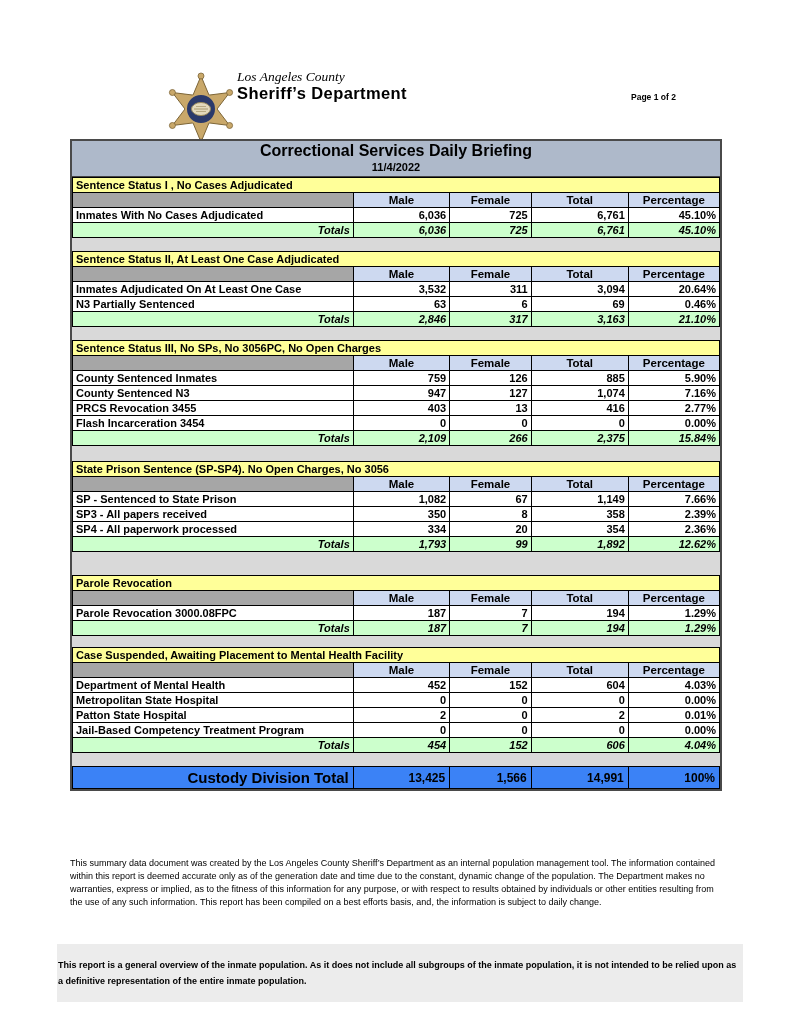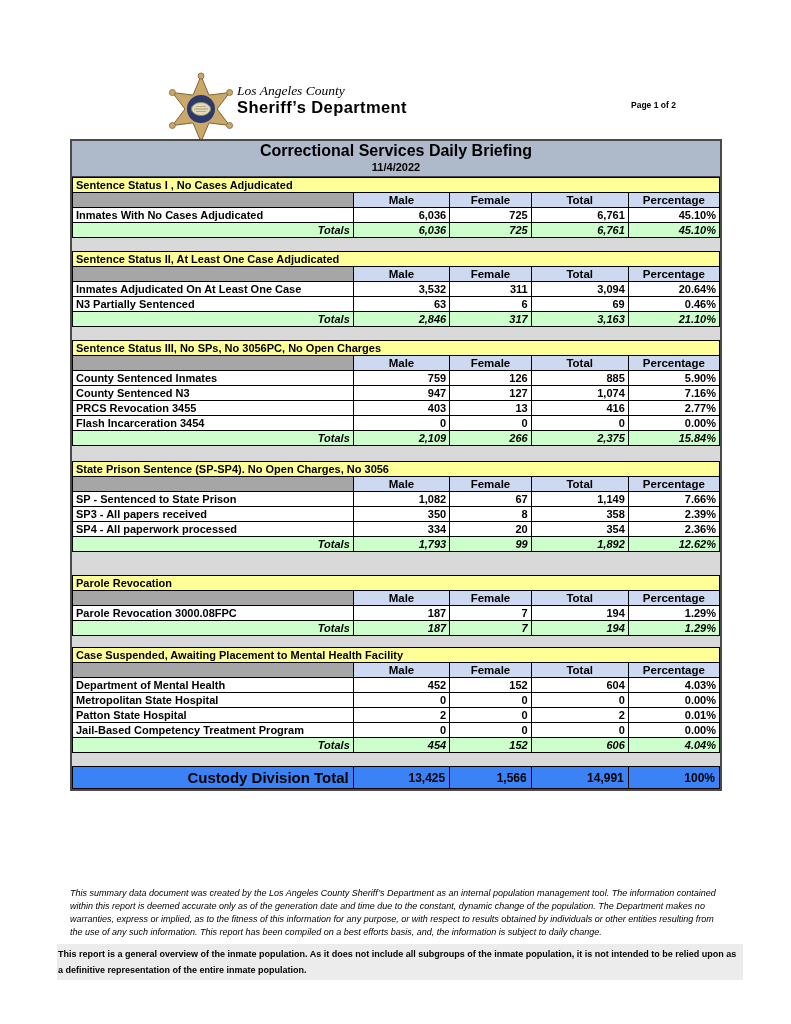--- a/index.html
+++ b/index.html
@@ -2,24 +2,24 @@
 <html><head>
 <meta charset="utf-8">
 <style>
   html,body{margin:0;padding:0;}
   body{
     width:791px;height:1024px;position:relative;background:#ffffff;
     font-family:"Liberation Sans", sans-serif;color:#000;overflow:hidden;
   }
   
   .hdr-badge{position:absolute;left:166px;top:72px;width:70px;height:74px;}
-  .hdr-text{position:absolute;left:237px;top:84px;line-height:1.05;}
+  .hdr-text{position:absolute;left:237px;top:70px;line-height:1.05;}
   .hdr-county{font-family:"Liberation Serif", serif;font-style:italic;font-size:13.5px;}
   .hdr-dept{font-size:16.5px;font-weight:bold;letter-spacing:.4px;margin-top:1px;}
-  .page-label{position:absolute;left:631px;top:100px;font-size:8.5px;font-weight:bold;}
+  .page-label{position:absolute;left:631px;top:92px;font-size:8.5px;font-weight:bold;}
   
   .report{
     position:absolute;left:70px;top:139px;width:652px;box-sizing:border-box;
     background:#D9D9D9;border:2px solid #4a4a4a;
   }
   .banner{background:#AEB9CA;text-align:center;padding:1px 0 3px;border-bottom:1.5px solid #444;}
   .banner-title{font-weight:bold;font-size:16px;}
   .banner-date{font-weight:bold;font-size:11px;margin-top:1px;}
   table.sec{width:100%;border-collapse:collapse;table-layout:fixed;border:1.5px solid #000;}
   table.sec td{
@@ -37,26 +37,26 @@
   col.c0{width:43.4%;}col.c1{width:14.9%;}col.c2{width:12.6%;}col.c3{width:15%;}col.c4{width:14.1%;}
   table.grand{width:100%;border-collapse:collapse;table-layout:fixed;border:1.5px solid #000;}
   table.grand td{
     background:#3b82f6;border:1.5px solid #000;font-weight:bold;box-sizing:border-box;
     padding:2px 4px;white-space:nowrap;overflow:hidden;vertical-align:middle;
   }
   td.grand-lab{font-size:15px;text-align:right;}
   td.grand-num{font-size:12px;text-align:right;}
   
   .disclaimer{
-    position:absolute;left:70px;top:887px;width:654px;
-    font-size:9px;font-style:italic;line-height:1.45;
+    position:absolute;left:70px;top:857px;width:654px;
+    font-size:9px;line-height:1.45;
   }
   .note{
     position:absolute;left:57px;top:944px;width:684px;background:#ECECEC;
-    font-size:9px;font-weight:bold;line-height:1.8;padding:2px 1px;
+    font-size:9px;font-weight:bold;line-height:1.8;padding:13px 1px;
   }
 </style>
 </head>
 <body>
 
 <div class="hdr-badge">
   <svg width="70" height="74" viewBox="0 0 70 74">
     <polygon points="35,4 43,23.1 63.6,20.5 51,37 63.6,53.5 43,50.9 35,70 27,50.9 6.4,53.5 19,37 6.4,20.5 27,23.1" fill="#C9A86A" stroke="#7d6638" stroke-width="1"></polygon>
     <circle cx="35" cy="4" r="3" fill="#C9A86A" stroke="#7d6638" stroke-width=".8"></circle>
     <circle cx="63.6" cy="20.5" r="3" fill="#C9A86A" stroke="#7d6638" stroke-width=".8"></circle>

